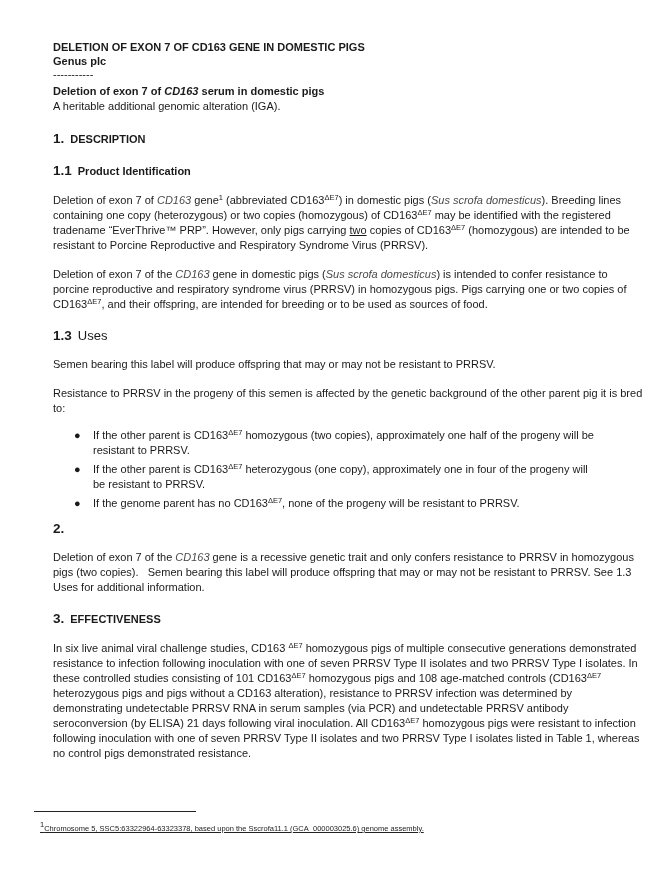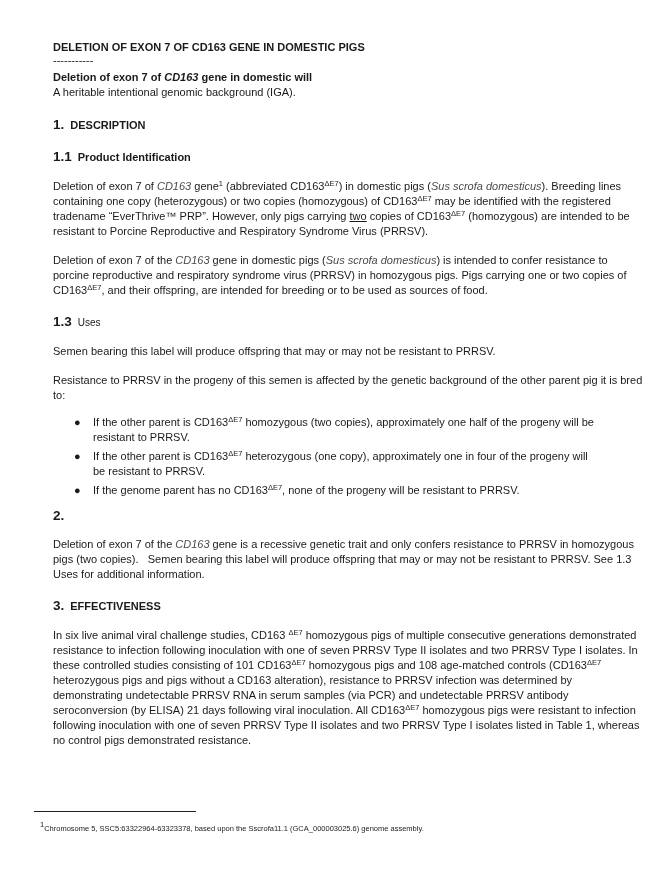--- a/index.html
+++ b/index.html
@@ -15,47 +15,48 @@
   .h2 .num { font-size: 13.5px; margin-right: 6px; }
   p { margin: 14px 0 0 0; }
   .gene { font-style: italic; color: #4a4a4a; }
   sup { font-size: 7.5px; line-height: 0; vertical-align: 4px; }
   .b { font-weight: normal; }
   u { text-decoration: underline; }
   ul { list-style: none; margin: 12px 0 0 0; padding: 0; }
   ul li { position: relative; padding-left: 40px; margin-bottom: 4px; padding-right: 40px; }
   ul li .bullet { position: absolute; left: 21px; top: 0; font-size: 11px; }
   .fn-rule { position: absolute; left: 34px; top: 811px; width: 162px; border-top: 1px solid #222; }
-  .footnote { position: absolute; left: 40px; top: 821px; font-size: 7.5px; color: #222; }
+  .footnote { position: absolute; left: 40px; top: 821px; font-size: 7.5px; color: #222; text-decoration: underline; }
 </style>
 </head>
 <body>
 
 <div class="page">
   <div class="hdr">DELETION OF EXON 7 OF CD163 GENE IN DOMESTIC PIGS</div>
+  <div class="hdr">Genus plc</div>
   <div class="dashes">-----------</div>
-  <div class="sub-title"><span>Deletion of exon 7 of </span><i>CD163</i><span> gene in domestic will</span></div>
-  <div>A heritable intentional genomic background (IGA).</div>
+  <div class="sub-title"><span>Deletion of exon 7 of </span><i>CD163</i><span> serum in domestic pigs</span></div>
+  <div>A heritable additional genomic alteration (IGA).</div>
 
   <div class="h1" style="margin-top:17px">
     <span class="num">1.</span>
     <span>DESCRIPTION</span>
   </div>
 
   <div class="h2">
     <span class="num">1.1</span>
     <span>Product Identification</span>
   </div>
   <p><span>Deletion of exon 7 of </span><span class="gene">CD163</span><span> gene</span><sup>1</sup><span>  (abbreviated CD163</span><sup>ΔE7</sup><span>) in domestic pigs (</span><span class="gene">Sus scrofa domesticus</span><span>). Breeding lines containing one copy (heterozygous) or two copies (homozygous) of CD163</span><sup>ΔE7</sup><span> may be identified with the registered tradename “EverThrive™ PRP”. However, only pigs carrying </span><u>two</u><span> copies of CD163</span><sup>ΔE7</sup><span> (homozygous) are intended to be resistant to Porcine Reproductive and Respiratory Syndrome Virus (PRRSV).</span></p>
 
   <p><span>Deletion of exon 7 of the </span><span class="gene">CD163</span><span> gene in domestic pigs (</span><span class="gene">Sus scrofa domesticus</span><span>) is intended to confer resistance to porcine reproductive and respiratory syndrome virus (PRRSV) in homozygous pigs. Pigs carrying one or two copies of CD163</span><sup>ΔE7</sup><span>, and their offspring, are intended for breeding or to be used as sources of food.</span></p>
 
   <div class="h2">
     <span class="num">1.3</span>
-    <span style="font-weight:normal;font-size:10px">Uses</span>
+    <span style="font-weight:normal;font-size:13px">Uses</span>
   </div>
   <p class="b">Semen bearing this label will produce offspring that may or may not be resistant to PRRSV.</p>
   <p>Resistance to PRRSV in the progeny of this semen is affected by the genetic background of the other parent pig it is bred to:</p>
   <ul>
     <li><span class="bullet">●</span><span>If the other parent is CD163</span><sup>ΔE7</sup><span> homozygous (two copies), approximately one half of the progeny will be resistant to PRRSV.</span></li>
     <li><span class="bullet">●</span><span>If the other parent is CD163</span><sup>ΔE7</sup><span> heterozygous (one copy), approximately one in four of the progeny will be resistant to PRRSV.</span></li>
     <li><span class="bullet">●</span><span>If the genome parent has no CD163</span><sup>ΔE7</sup><span>, none of the progeny will be resistant to PRRSV.</span></li>
   </ul>
 
   <div class="h1" style="margin-top:10px">

